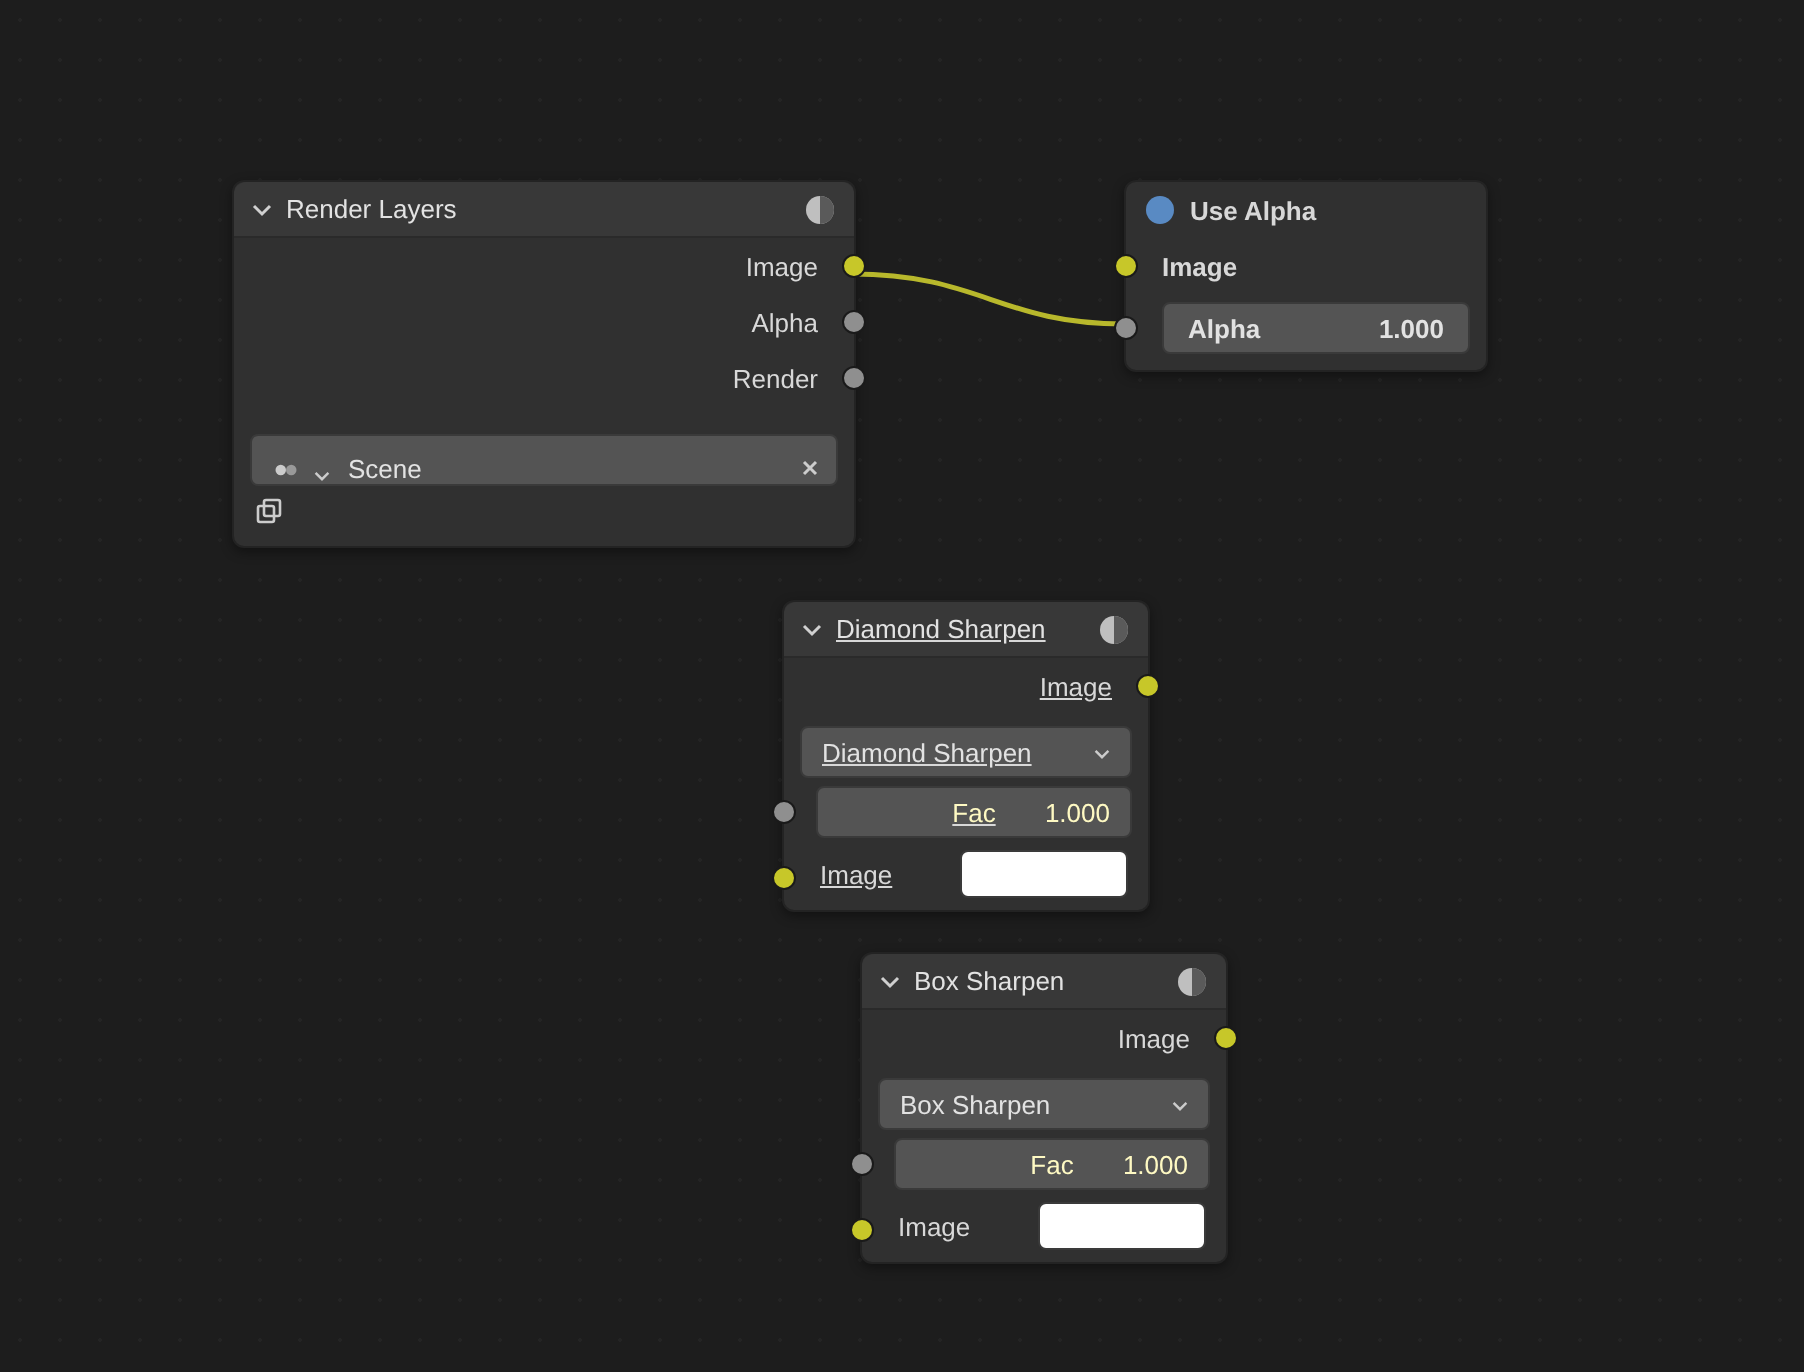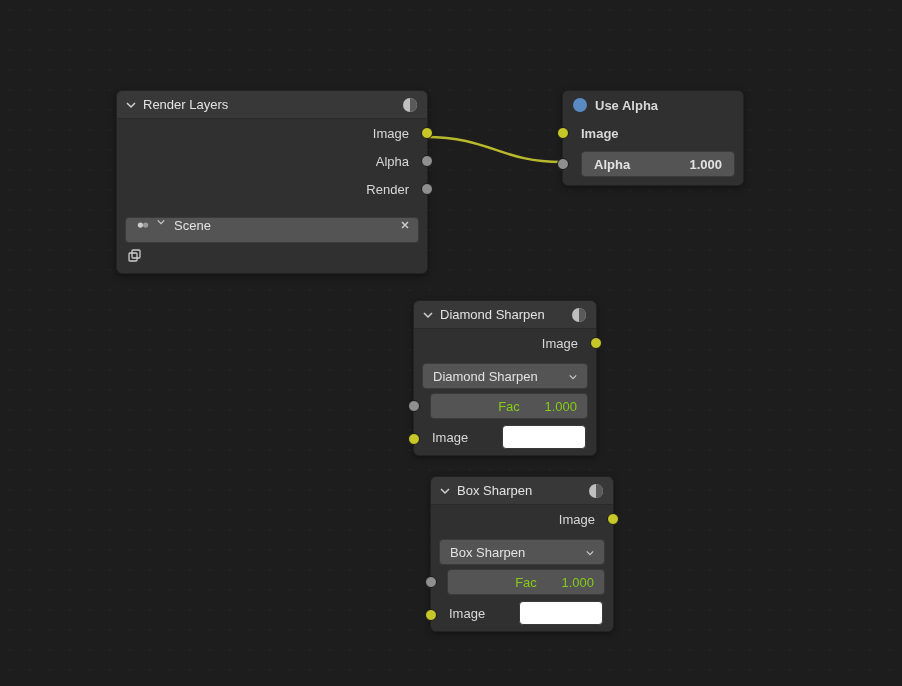--- a/index.html
+++ b/index.html
@@ -51,39 +51,39 @@
     position:absolute; width:12px; height:12px; border-radius:50%;
     top:50%; transform:translateY(-50%);
     border:1px solid #1a1a1a;
   }
   .socket.out { right:-6px; }
   .socket.in  { left:-6px; }
   .socket.yellow { background:#c7c729; }
   .socket.grey   { background:#8f8f8f; }
   .field {
     background:#545454; border:1px solid #3a3a3a; border-radius:4px;
-    height:26px; display:flex; align-items:flex-start; padding:0 8px;
+    height:26px; display:flex; align-items:flex-end; padding:0 8px;
     color:#e2e2e2;
   }
   .field .x { margin-left:auto; color:#bbb; cursor:pointer;}
   .field .caret { margin-left:auto; color:#bbb; }
   .field .mini { width:18px; display:inline-flex; justify-content:center;}
   .secondary-row { display:flex; gap:4px; padding:4px 8px; }
   .secondary-row .field { flex:1; }
   .copy-icon { width:18px; height:18px; display:flex; align-items:center; justify-content:center; color:#ccc;}
   .dropdown {
     background:#545454; border:1px solid #3a3a3a; border-radius:4px;
     height:26px; display:flex; align-items:center; padding:0 10px;
     color:#e2e2e2; margin:6px 8px 4px 8px;
   }
   .dropdown .caret { margin-left:auto; }
   .numfield {
     background:#545454; border:1px solid #3a3a3a; border-radius:4px;
     height:26px; display:flex; align-items:center; padding:0 10px;
-    color:#84cc16; margin:0 8px 4px 16px;
+    color:#fef9c3; margin:0 8px 4px 16px;
     position:relative;
   }
   .numfield .nlabel { flex:1; text-align:center; }
   .numfield .nval { position:absolute; right:10px; }
   .numfield-alpha {
     background:#545454; border:1px solid #3a3a3a; border-radius:4px;
     height:26px; display:flex; align-items:center; justify-content:space-between; padding:0 12px;
     color:#e2e2e2; margin:4px 8px 6px 18px;
   }
   .colorswatch {
@@ -179,21 +179,21 @@
       <span class="socket in grey"></span>
       <div class="numfield-alpha" style="margin:0 8px 0 0px; flex:1;">
         <span>Alpha</span>
         <span>1.000</span>
       </div>
     </div>
     <div style="height:4px;"></div>
   </div>
 </div>
 
-<div class="node" style="left:413px; top:300px; width:184px;">
+<div class="node" style="left:391px; top:300px; width:184px;text-decoration:underline;">
   <div class="node-header">
     <span class="chev">
       <svg viewBox="0 0 10 10" width="10" height="10">
           <path d="M1 3 L5 7 L9 3" stroke="#d0d0d0" stroke-width="1.5" fill="none"></path>
         </svg>
     </span>
     <span class="title">Diamond Sharpen</span>
     <span class="sphere-icon">
       <svg viewBox="0 0 18 18" width="18" height="18">
           <circle cx="9" cy="9" r="7" fill="#bfbfbf"></circle>

